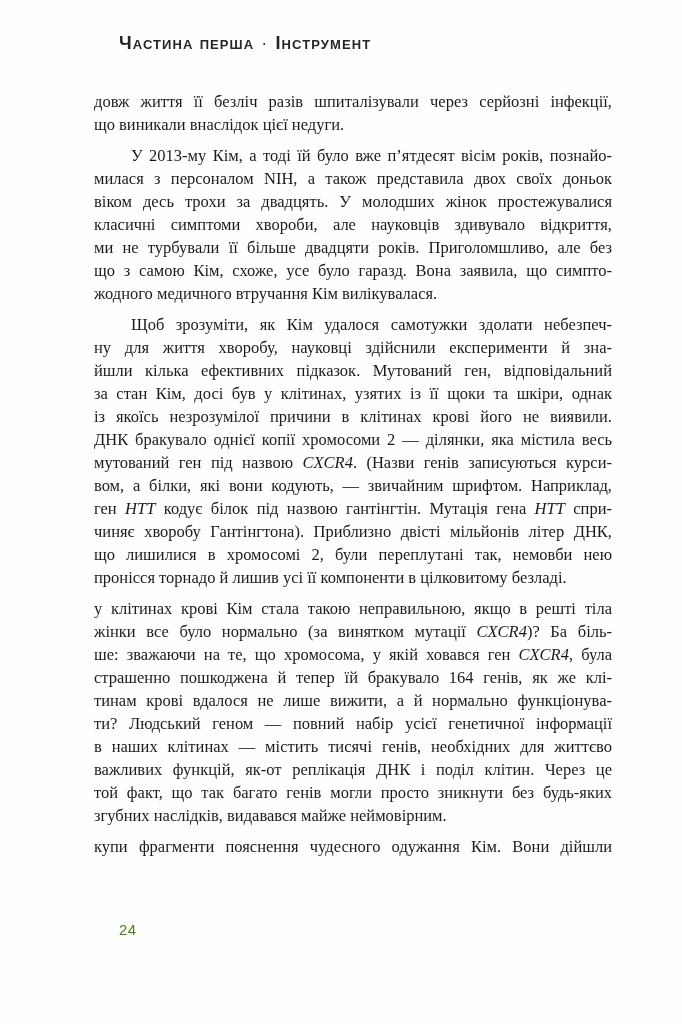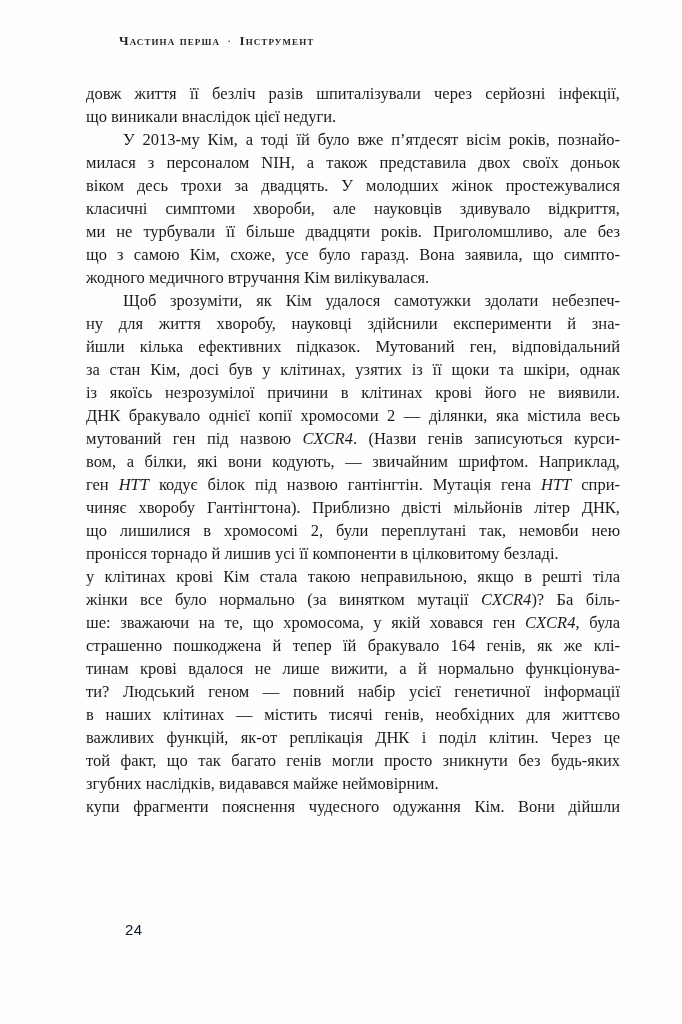--- a/index.html
+++ b/index.html
@@ -11,56 +11,56 @@
     background: #fefefe;
     font-family: "Liberation Serif", serif;
     color: #1b1b1b;
     overflow: hidden;
     box-sizing: border-box;
   }
   .running-head {
     position: absolute;
     left: 119px;
     top: 33px;
-    font-family: Liberation Serif, serif;
+    font-family: Liberation Sans, sans-serif;
     font-variant: small-caps;
     font-weight: 600;
-    font-size: 13px;
+    font-size: 18px;
     letter-spacing: 1.1px;
     color: #262626;
     white-space: nowrap;
   }
   .running-head .sep { padding: 0 7px; font-weight: 400; color: #3a3a3a; }
   .text-block {
     position: absolute;
     left: 86px;
     top: 82px;
     width: 534px;
     font-size: 16.5px;
     line-height: 23px;
   }
-  .para { margin: 0; padding: 0; }
+  .para { margin: 8px; padding: 0; }
   .line {
     text-align: justify;
     text-align-last: justify;
     height: 23px;
     overflow: hidden;
     white-space: normal;
   }
   .line.para-end { text-align-last: left; }
   .line.indent { text-indent: 37px; }
   .line i { font-style: italic; }
   .folio {
     position: absolute;
-    left: 125px;
+    left: 119px;
     top: 921px;
     font-family: "Liberation Sans", sans-serif;
     font-size: 15px;
     letter-spacing: 0.5px;
-    color: #0f172a;
+    color: #4d7c0f;
   }
 </style>
 </head>
 <body>
 
 <div class="page">
   <div class="running-head">
     <span>Частина перша</span><span class="sep">·</span><span>Інструмент</span>
   </div>
 

